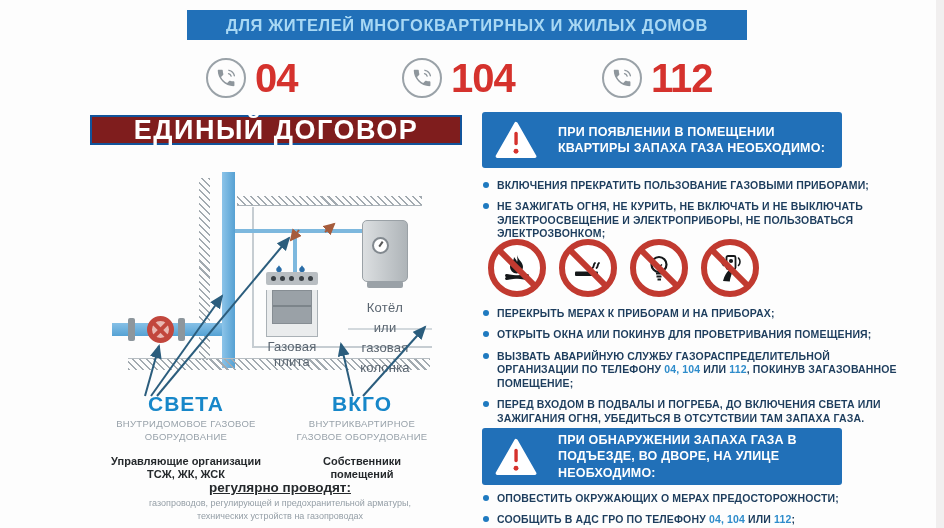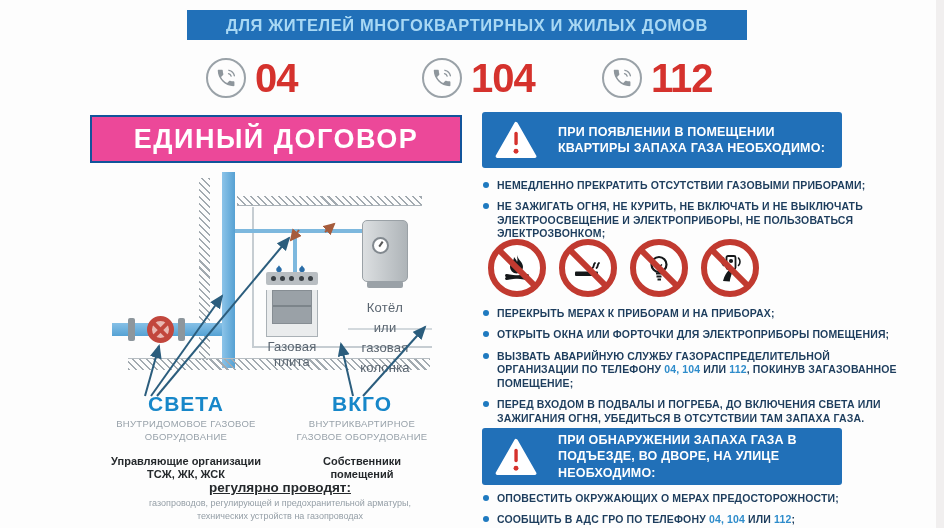--- a/index.html
+++ b/index.html
@@ -7,27 +7,27 @@
           font-family:"Liberation Sans","DejaVu Sans",sans-serif;}
   .edge-right{position:absolute;right:0;top:0;width:8px;height:100%;background:#f1efef;}
 
   
   .top-banner{position:absolute;left:187px;top:10px;width:560px;height:30px;background:#2170b8;
               display:flex;align-items:center;justify-content:center;}
   .top-banner span{font-size:16.5px;font-weight:800;color:#a8d8f4;letter-spacing:.6px;}
 
   
   .phone-group{position:absolute;top:58px;display:flex;align-items:center;gap:9px;}
-  .pg1{left:206px;} .pg2{left:422px;} .pg3{left:602px;}
+  .pg1{left:206px;} .pg2{left:402px;} .pg3{left:602px;}
   .phone-circle{width:40px;height:40px;border:2.5px solid #9aa2a8;border-radius:50%;
                 display:flex;align-items:center;justify-content:center;box-sizing:border-box;}
   .phone-number{font-size:40px;font-weight:800;color:#d5322d;letter-spacing:-1px;line-height:1;}
 
   
-  .left-banner{position:absolute;left:90px;top:115px;width:372px;height:48px;background:#ec4899;
+  .left-banner{position:absolute;left:90px;top:115px;width:372px;height:30px;background:#7f1d1d;
                border:2px solid #12549b;box-sizing:border-box;display:flex;align-items:center;justify-content:center;}
   .left-banner span{font-size:27px;font-weight:800;color:#fff;letter-spacing:1.5px;}
 
   
   .hatch{background:repeating-linear-gradient(45deg,#a2aab0 0 1.5px,transparent 1.5px 5px);}
   .hatch-wall{position:absolute;left:199px;top:178px;width:11px;height:182px;}
   .hatch-ceiling{position:absolute;left:237px;top:196px;width:185px;height:9px;border-bottom:1px solid #aab2b8;}
   .hatch-ground{position:absolute;left:128px;top:358px;width:302px;height:11px;border-top:1px solid #b6bdc2;}
   .pipe-riser{position:absolute;left:222px;top:172px;width:13px;height:196px;
               background:linear-gradient(90deg,#8cc4e9,#56a1d3);}
@@ -235,21 +235,21 @@
       <path d="M18 2 34 30 H2 Z" fill="#ffffff" stroke="#ffffff" stroke-width="3" stroke-linejoin="round"></path>
       <rect x="16.6" y="9" width="2.9" height="11.5" rx="1.4" fill="#d5322d"></rect>
       <circle cx="18" cy="25.6" r="2.1" fill="#d5322d"></circle>
     </svg>
     <div class="rtitle">ПРИ ПОЯВЛЕНИИ В ПОМЕЩЕНИИ КВАРТИРЫ ЗАПАХА ГАЗА НЕОБХОДИМО:</div>
   </div>
 
   <div class="bullets bl1">
     <div class="bullet">
       <span class="dot"></span>
-      <p>НЕМЕДЛЕННО ПРЕКРАТИТЬ ОТСУТСТВИИ ГАЗОВЫМИ ПРИБОРАМИ;</p>
+      <p>ВКЛЮЧЕНИЯ ПРЕКРАТИТЬ ПОЛЬЗОВАНИЕ ГАЗОВЫМИ ПРИБОРАМИ;</p>
     </div>
     <div class="bullet">
       <span class="dot"></span>
       <p>НЕ ЗАЖИГАТЬ ОГНЯ, НЕ КУРИТЬ, НЕ ВКЛЮЧАТЬ И НЕ ВЫКЛЮЧАТЬ ЭЛЕКТРООСВЕЩЕНИЕ И ЭЛЕКТРОПРИБОРЫ, НЕ ПОЛЬЗОВАТЬСЯ ЭЛЕКТРОЗВОНКОМ;</p>
     </div>
   </div>
 
   <div class="prohibits">
     <div class="pro">
       <svg width="32" height="32" viewBox="0 0 32 32">
@@ -284,21 +284,21 @@
     </div>
   </div>
 
   <div class="bullets bl2">
     <div class="bullet">
       <span class="dot"></span>
       <p>ПЕРЕКРЫТЬ МЕРАХ К ПРИБОРАМ И НА ПРИБОРАХ;</p>
     </div>
     <div class="bullet">
       <span class="dot"></span>
-      <p>ОТКРЫТЬ ОКНА ИЛИ ФОРТОЧКИ ДЛЯ ЭЛЕКТРОПРИБОРЫ ПОМЕЩЕНИЯ;</p>
+      <p>ОТКРЫТЬ ОКНА ИЛИ ПОКИНУВ ДЛЯ ПРОВЕТРИВАНИЯ ПОМЕЩЕНИЯ;</p>
     </div>
     <div class="bullet">
       <span class="dot"></span>
       <p><span>ВЫЗВАТЬ АВАРИЙНУЮ СЛУЖБУ ГАЗОРАСПРЕДЕЛИТЕЛЬНОЙ ОРГАНИЗАЦИИ ПО ТЕЛЕФОНУ </span><span class="hl">04, 104</span><span> ИЛИ </span><span class="hl">112</span><span>, ПОКИНУВ ЗАГАЗОВАННОЕ ПОМЕЩЕНИЕ;</span></p>
     </div>
     <div class="bullet">
       <span class="dot"></span>
       <p>ПЕРЕД ВХОДОМ В ПОДВАЛЫ И ПОГРЕБА, ДО ВКЛЮЧЕНИЯ СВЕТА ИЛИ ЗАЖИГАНИЯ ОГНЯ, УБЕДИТЬСЯ В ОТСУТСТВИИ ТАМ ЗАПАХА ГАЗА.</p>
     </div>
   </div>

